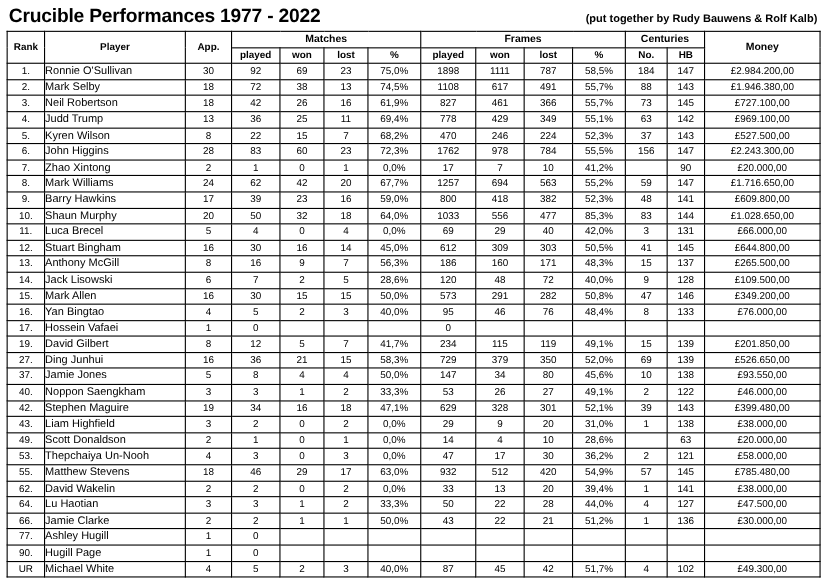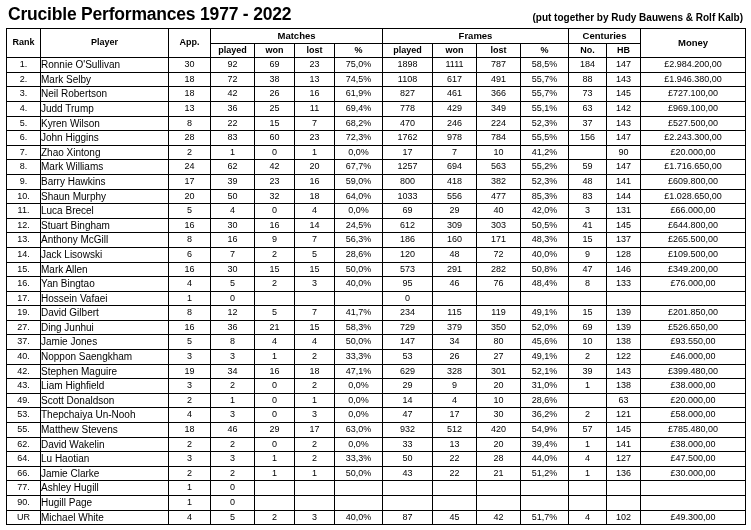--- a/index.html
+++ b/index.html
@@ -330,21 +330,21 @@
           <td class="num">131</td>
           <td class="money">£66.000,00</td>
         </tr>
         <tr>
           <td class="rank">12.</td>
           <td class="player">Stuart Bingham</td>
           <td class="num">16</td>
           <td class="num">30</td>
           <td class="num">16</td>
           <td class="num">14</td>
-          <td class="num">24,5%</td>
+          <td class="num">45,0%</td>
           <td class="num">612</td>
           <td class="num">309</td>
           <td class="num">303</td>
           <td class="num">50,5%</td>
           <td class="num">41</td>
           <td class="num">145</td>
           <td class="money">£644.800,00</td>
         </tr>
         <tr>
           <td class="rank">13.</td>

